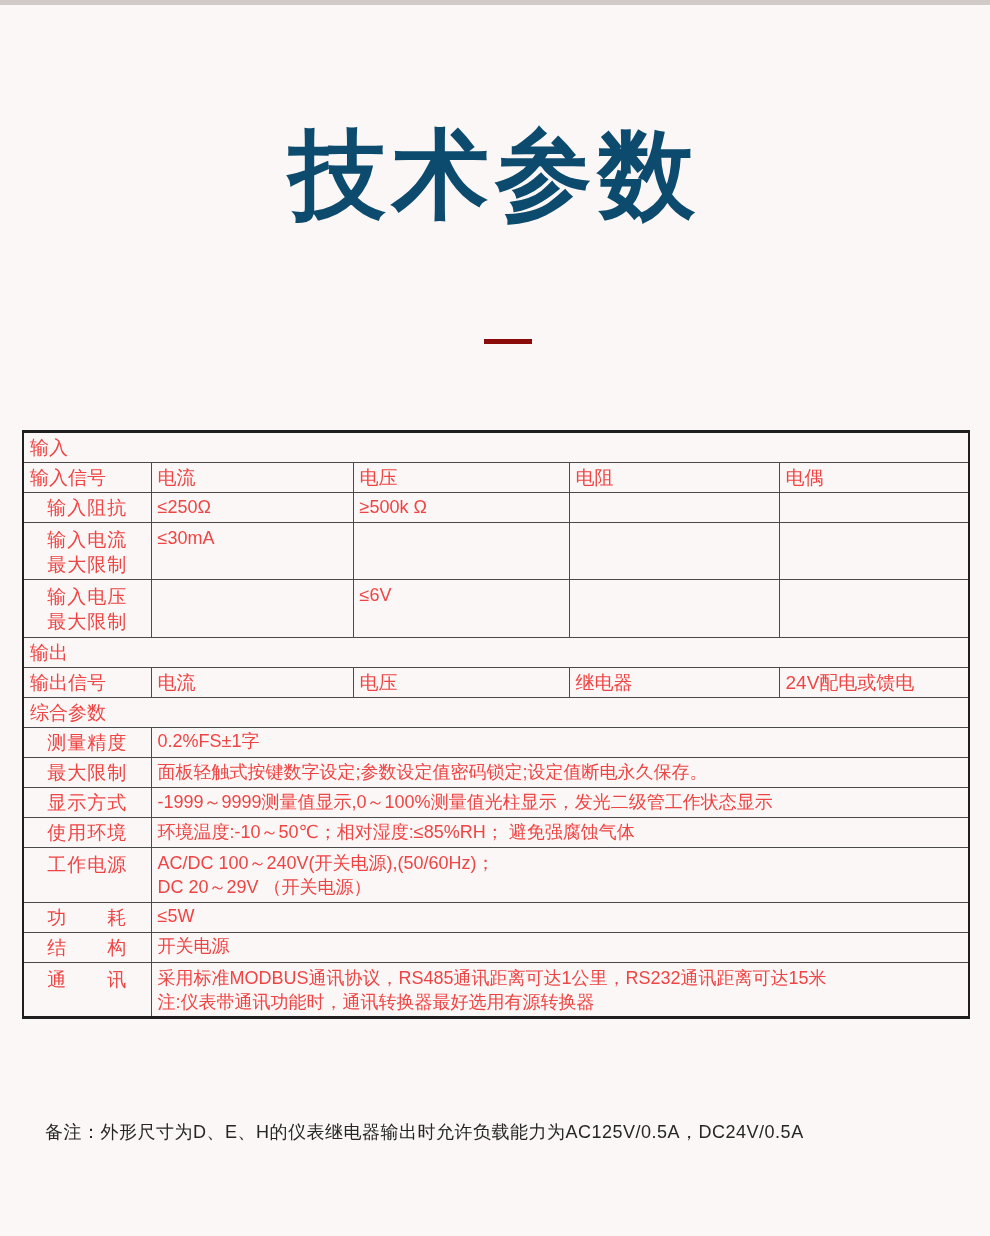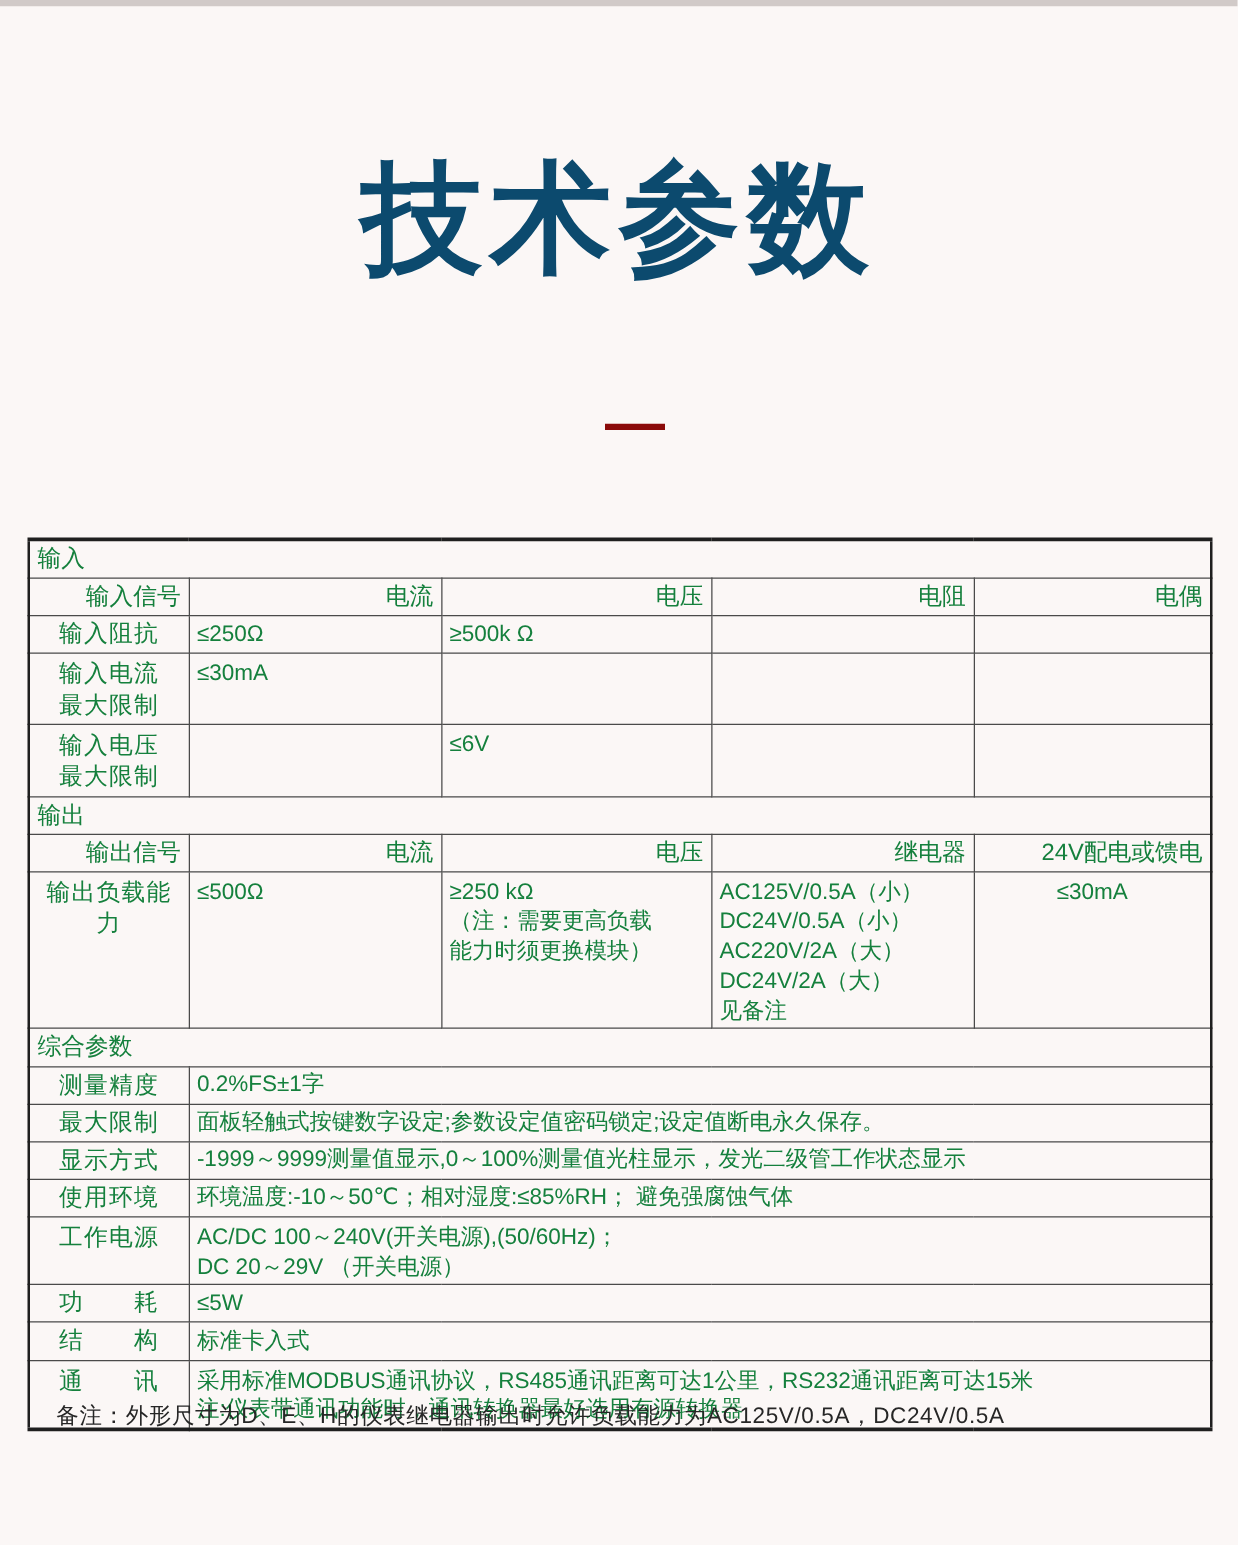--- a/index.html
+++ b/index.html
@@ -39,21 +39,21 @@
     width: 48px; height: 5px;
     background: #8b0a0a;
   }
   table.spec-table {
     position: absolute;
     top: 430px; left: 22px;
     width: 946px;
     border-collapse: collapse;
     table-layout: fixed;
     font-size: 18px;
-    color: #15803d;
+    color: #ef4444;
     border: 2px solid #1f1f1f;
     border-top-width: 3px;
     border-bottom-width: 3px;
   }
   table.spec-table td {
     border: 1px solid #4a4a4a;
     padding: 2px 6px;
     line-height: 1.32;
     vertical-align: middle;
     overflow: hidden;
@@ -63,21 +63,21 @@
     padding-left: 26px;
     font-size: 19px;
   }
   td.lbl {
     text-align: center;
     white-space: pre-line;
     font-size: 19px;
     letter-spacing: 1px;
   }
   td.hdr {
-    text-align: right;
+    text-align: left;
     font-size: 19px;
   }
   tr.vtop td {
     vertical-align: top;
     padding-top: 4px;
   }
   td.v-cur   { text-align: left; padding-left: 36px; }
   td.v-volt  { text-align: left; padding-left: 72px; }
   td.v-lcur  { text-align: left; padding-left: 32px; }
   td.v-lvolt { text-align: left; padding-left: 22px; white-space: pre-line; }
@@ -149,33 +149,20 @@
     <tr style="height:24px;padding-left:21px;">
       <td class="sec" colspan="5">输出</td>
     </tr>
     <tr style="height:28px;">
       <td class="hdr">输出信号</td>
       <td class="hdr">电流</td>
       <td class="hdr">电压</td>
       <td class="hdr">继电器</td>
       <td class="hdr">24V配电或馈电</td>
     </tr>
-    <tr class="vtop" style="height:118px;">
-      <td class="lbl">输出负载能力</td>
-      <td class="v-lcur">≤500Ω</td>
-      <td class="v-lvolt">≥250 kΩ
-（注：需要更高负载
-能力时须更换模块）</td>
-      <td class="v-relay">AC125V/0.5A（小）
-DC24V/0.5A（小）
-AC220V/2A（大）
-DC24V/2A（大）
-见备注</td>
-      <td class="v-24">≤30mA</td>
-    </tr>
 
     <tr style="height:24px;margin-left:32px;">
       <td class="sec" colspan="5">综合参数</td>
     </tr>
     <tr style="height:28px;">
       <td class="lbl">测量精度</td>
       <td class="v-gen" colspan="4">0.2%FS±1字</td>
     </tr>
     <tr style="height:28px;">
       <td class="lbl">最大限制</td>
@@ -193,21 +180,21 @@
       <td class="lbl">工作电源</td>
       <td class="v-gen" colspan="4">AC/DC 100～240V(开关电源),(50/60Hz)；
 DC 20～29V （开关电源）</td>
     </tr>
     <tr style="height:26px;">
       <td class="lbl">功　　耗</td>
       <td class="v-gen" colspan="4">≤5W</td>
     </tr>
     <tr style="height:29px;">
       <td class="lbl">结　　构</td>
-      <td class="v-gen" colspan="4">标准卡入式</td>
+      <td class="v-gen" colspan="4">开关电源</td>
     </tr>
     <tr class="vtop" style="height:52px;margin-top:39px;">
       <td class="lbl">通　　讯</td>
       <td class="v-gen" colspan="4">采用标准MODBUS通讯协议，RS485通讯距离可达1公里，RS232通讯距离可达15米
 注:仪表带通讯功能时，通讯转换器最好选用有源转换器</td>
     </tr>
   </tbody>
 </table>
 
 <div class="footnote">备注：外形尺寸为D、E、H的仪表继电器输出时允许负载能力为AC125V/0.5A，DC24V/0.5A</div>

